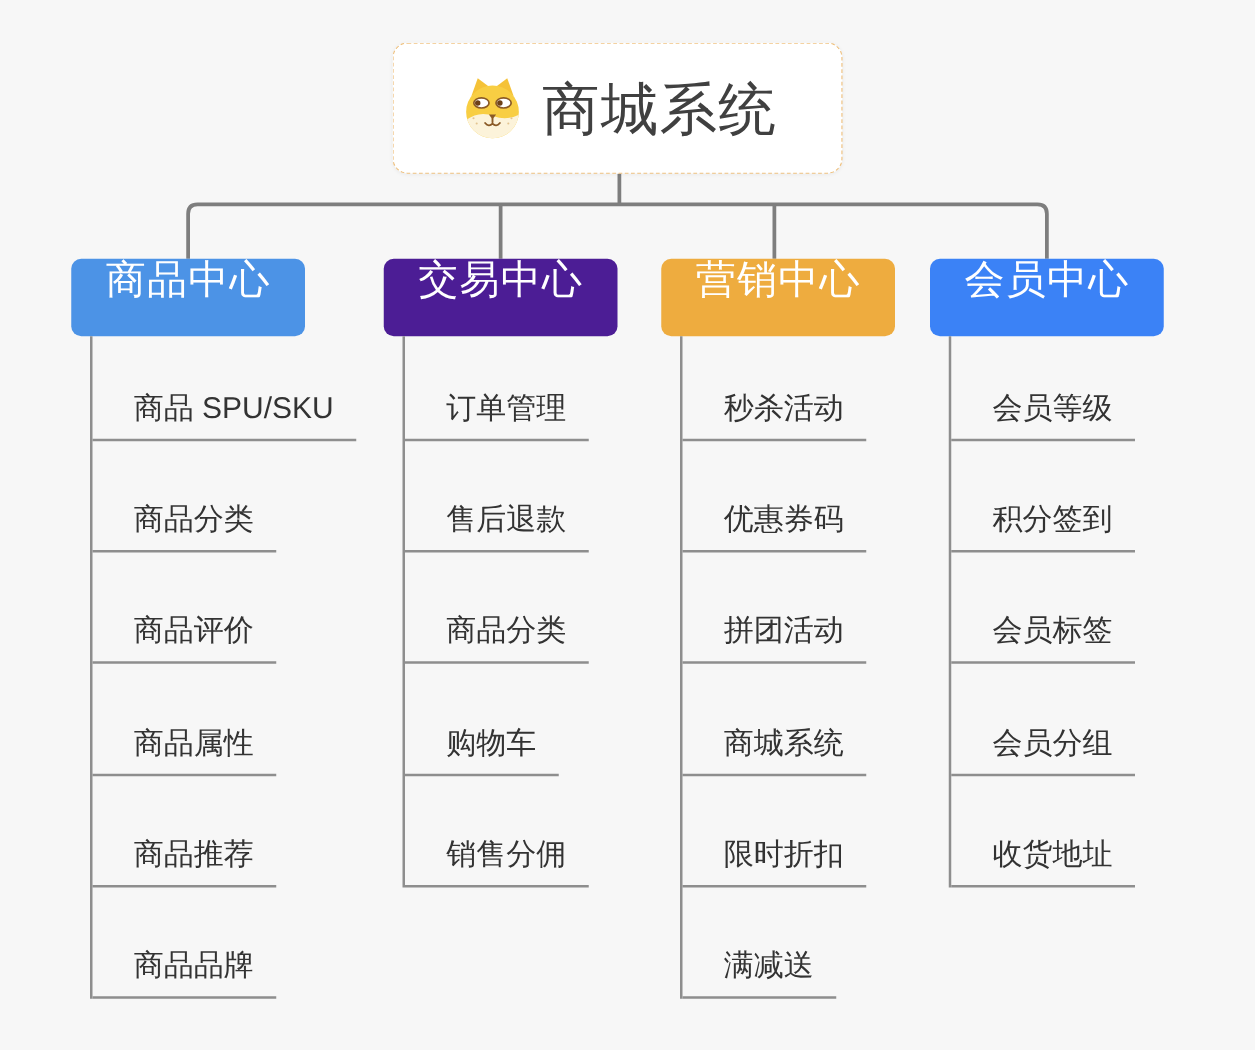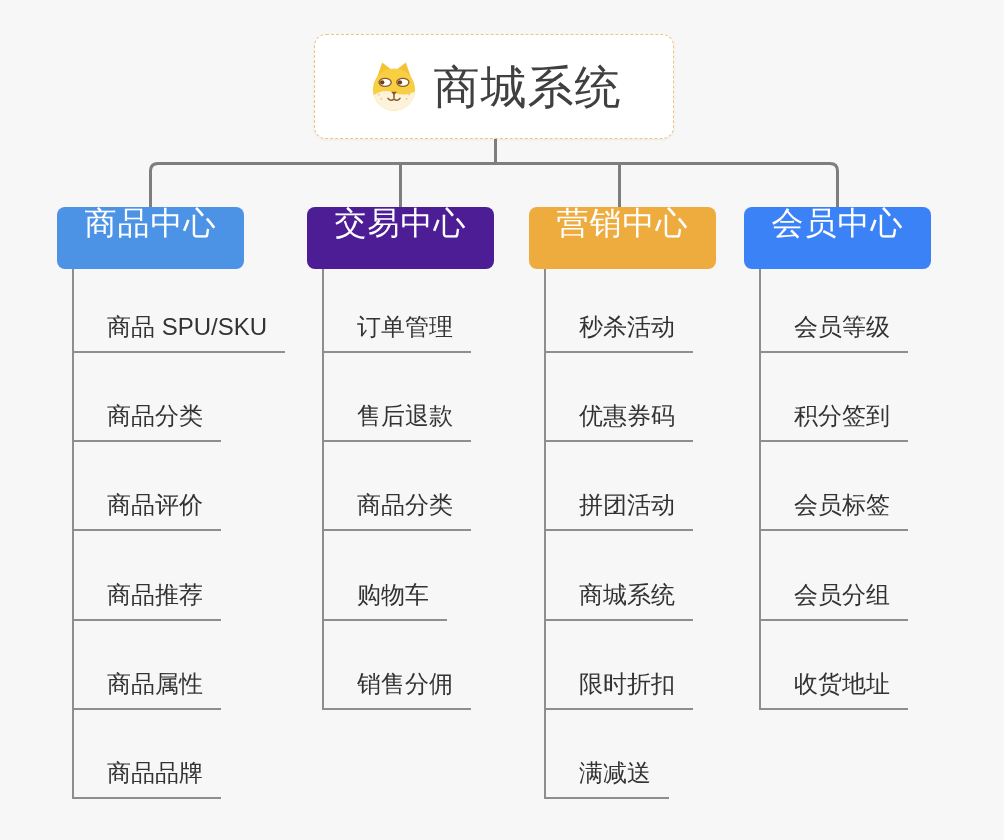--- a/index.html
+++ b/index.html
@@ -100,25 +100,25 @@
 
   <div class="item">
     <span class="item-label">商品分类</span>
   </div>
 
   <div class="item">
     <span class="item-label">商品评价</span>
   </div>
 
   <div class="item">
+    <span class="item-label">商品属性</span>
+  </div>
+
+  <div class="item">
     <span class="item-label">商品推荐</span>
-  </div>
-
-  <div class="item">
-    <span class="item-label">商品属性</span>
   </div>
 
   <div class="item">
     <span class="item-label">商品品牌</span>
   </div>
 </div>
   </div>
 
   <div class="branch" style="left: 307px;">
     <div class="branch-header" style="background: #4c1d95;">

